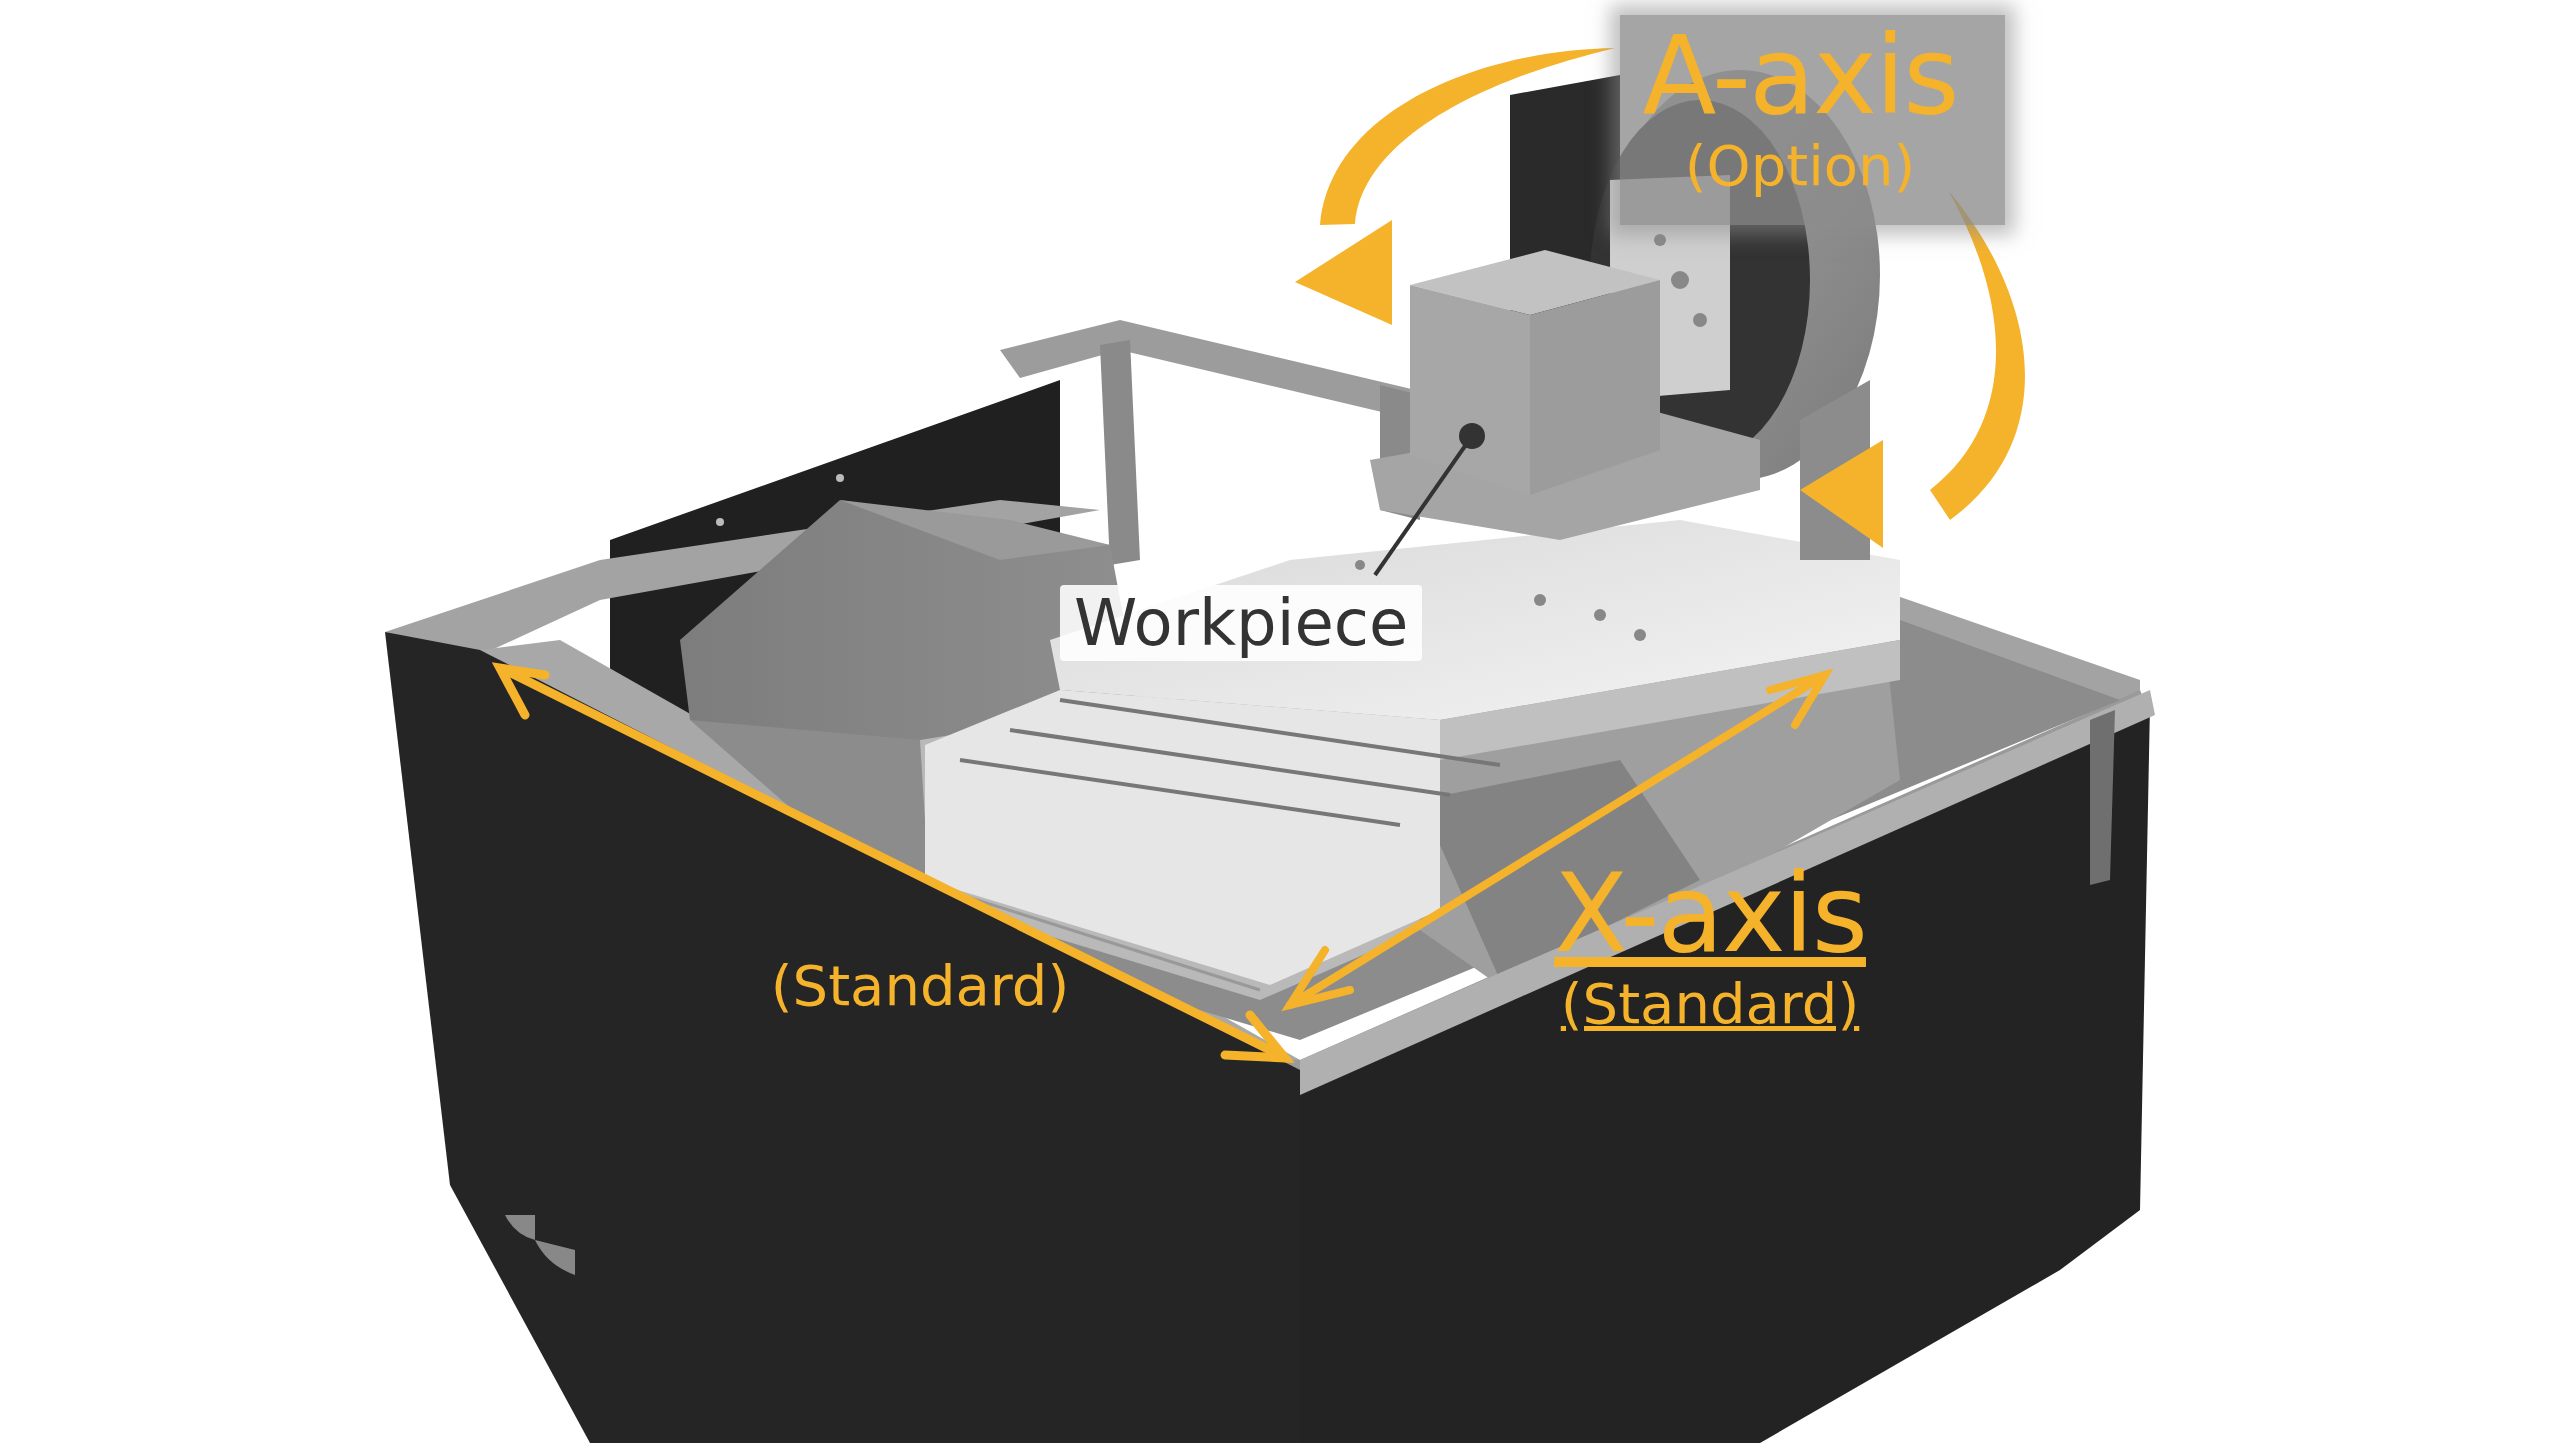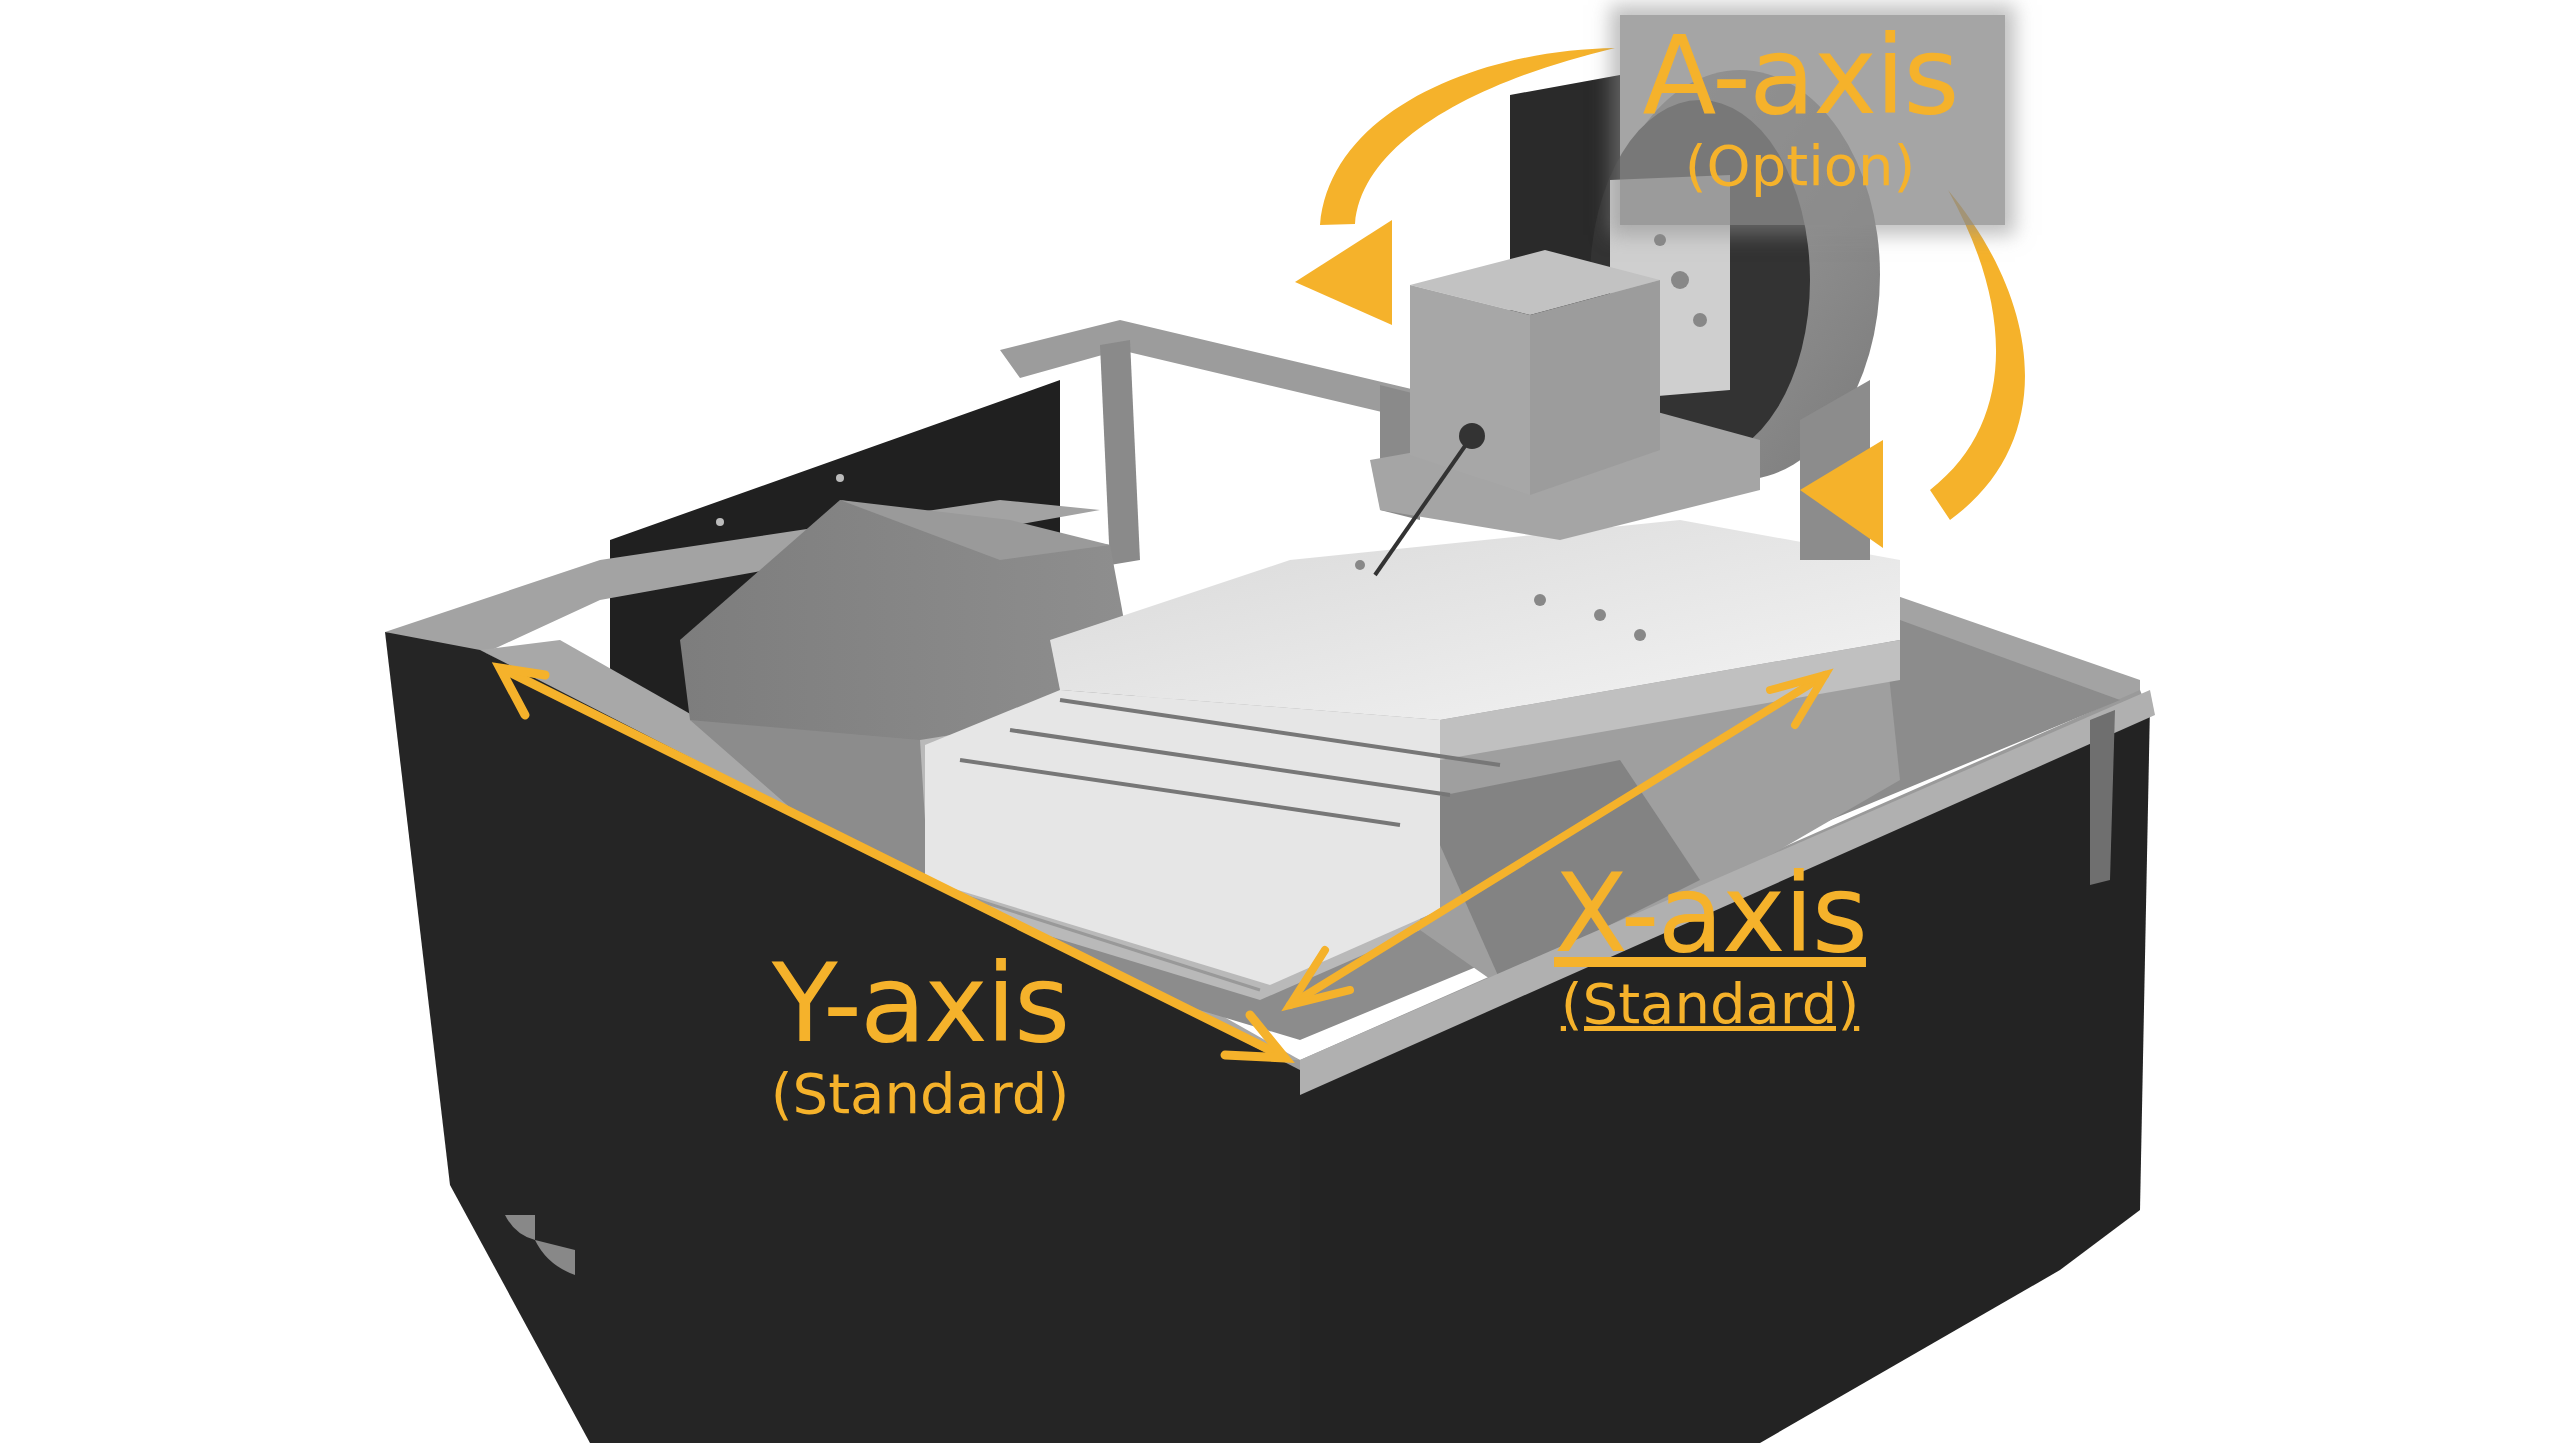--- a/index.html
+++ b/index.html
@@ -132,23 +132,23 @@
     </g>
   </svg>
 
   <div id="a-label-bg"></div>
 
   <div id="a-label" class="label">
     <span class="main">A-axis</span>
     <span class="sub">(Option)</span>
   </div>
 
+  <div id="workpiece-label">Workpiece</div>
 
   <div id="x-label" class="label">
     <span class="main">X-axis</span>
     <span class="sub">(Standard)</span>
   </div>
 
   <div id="y-label" class="label">
-    <span class="main">Y-axis</span>
     <span class="sub">(Standard)</span>
   </div>
 </div>
 
 </body></html>

